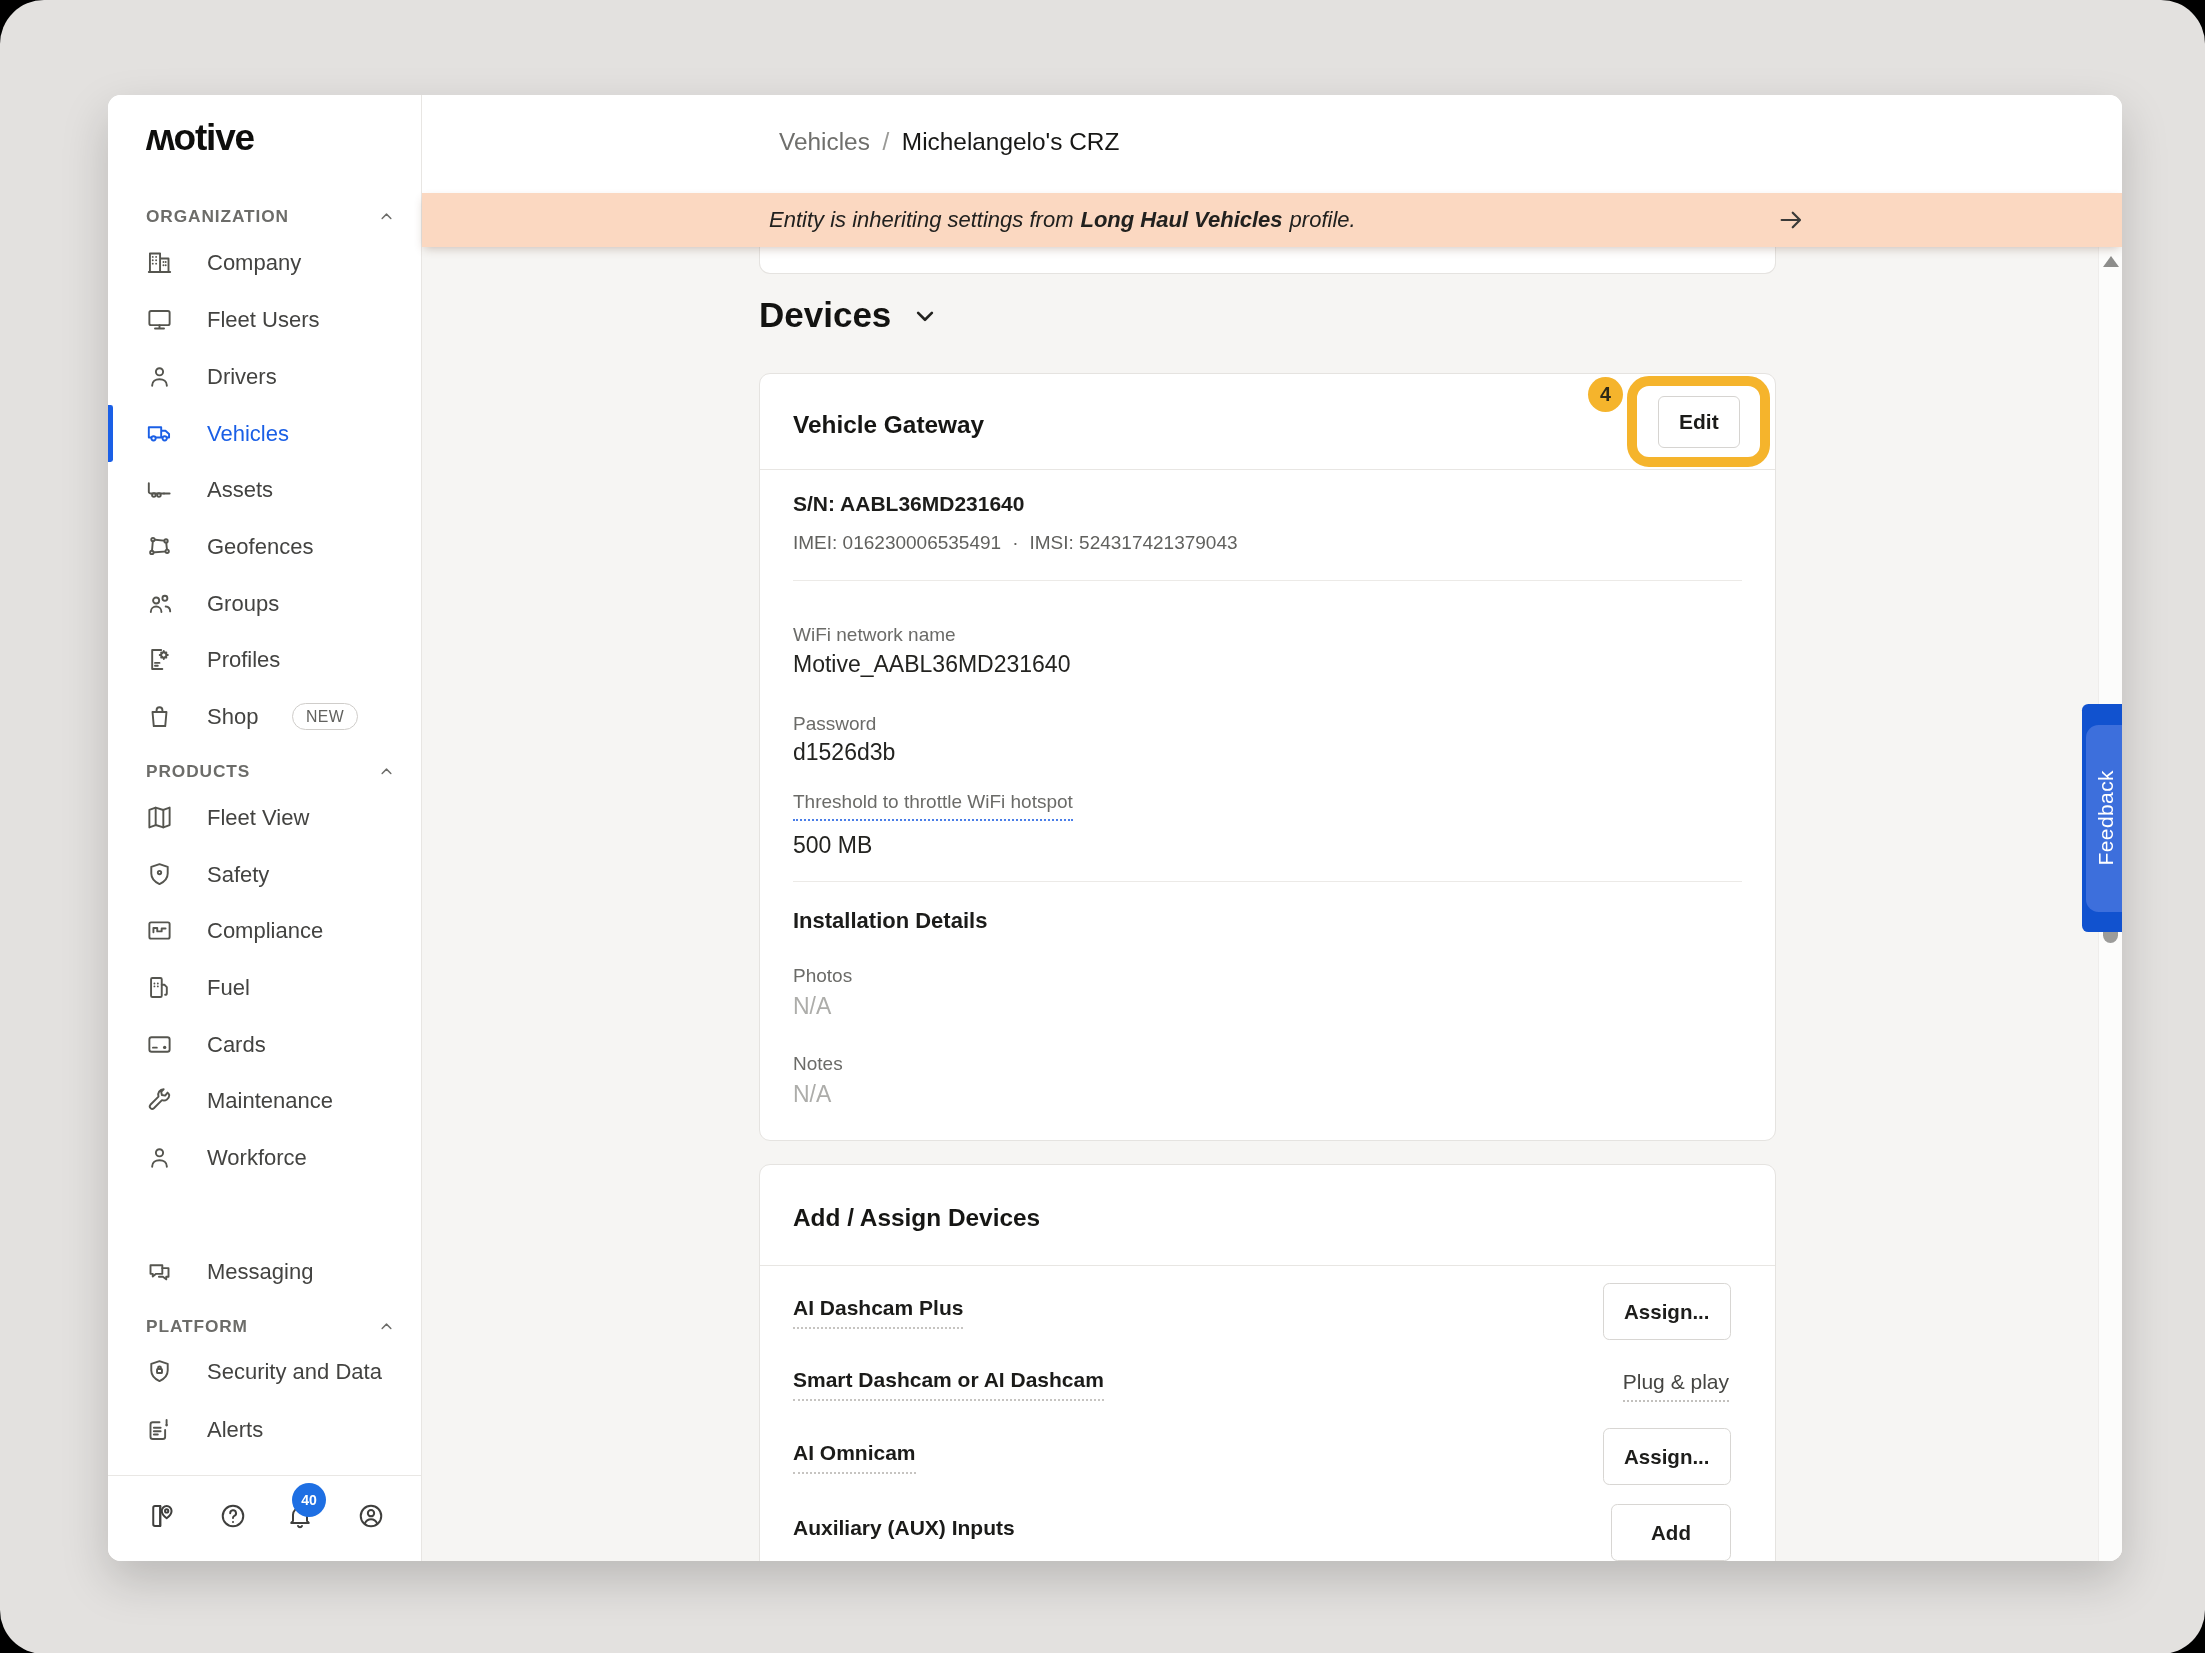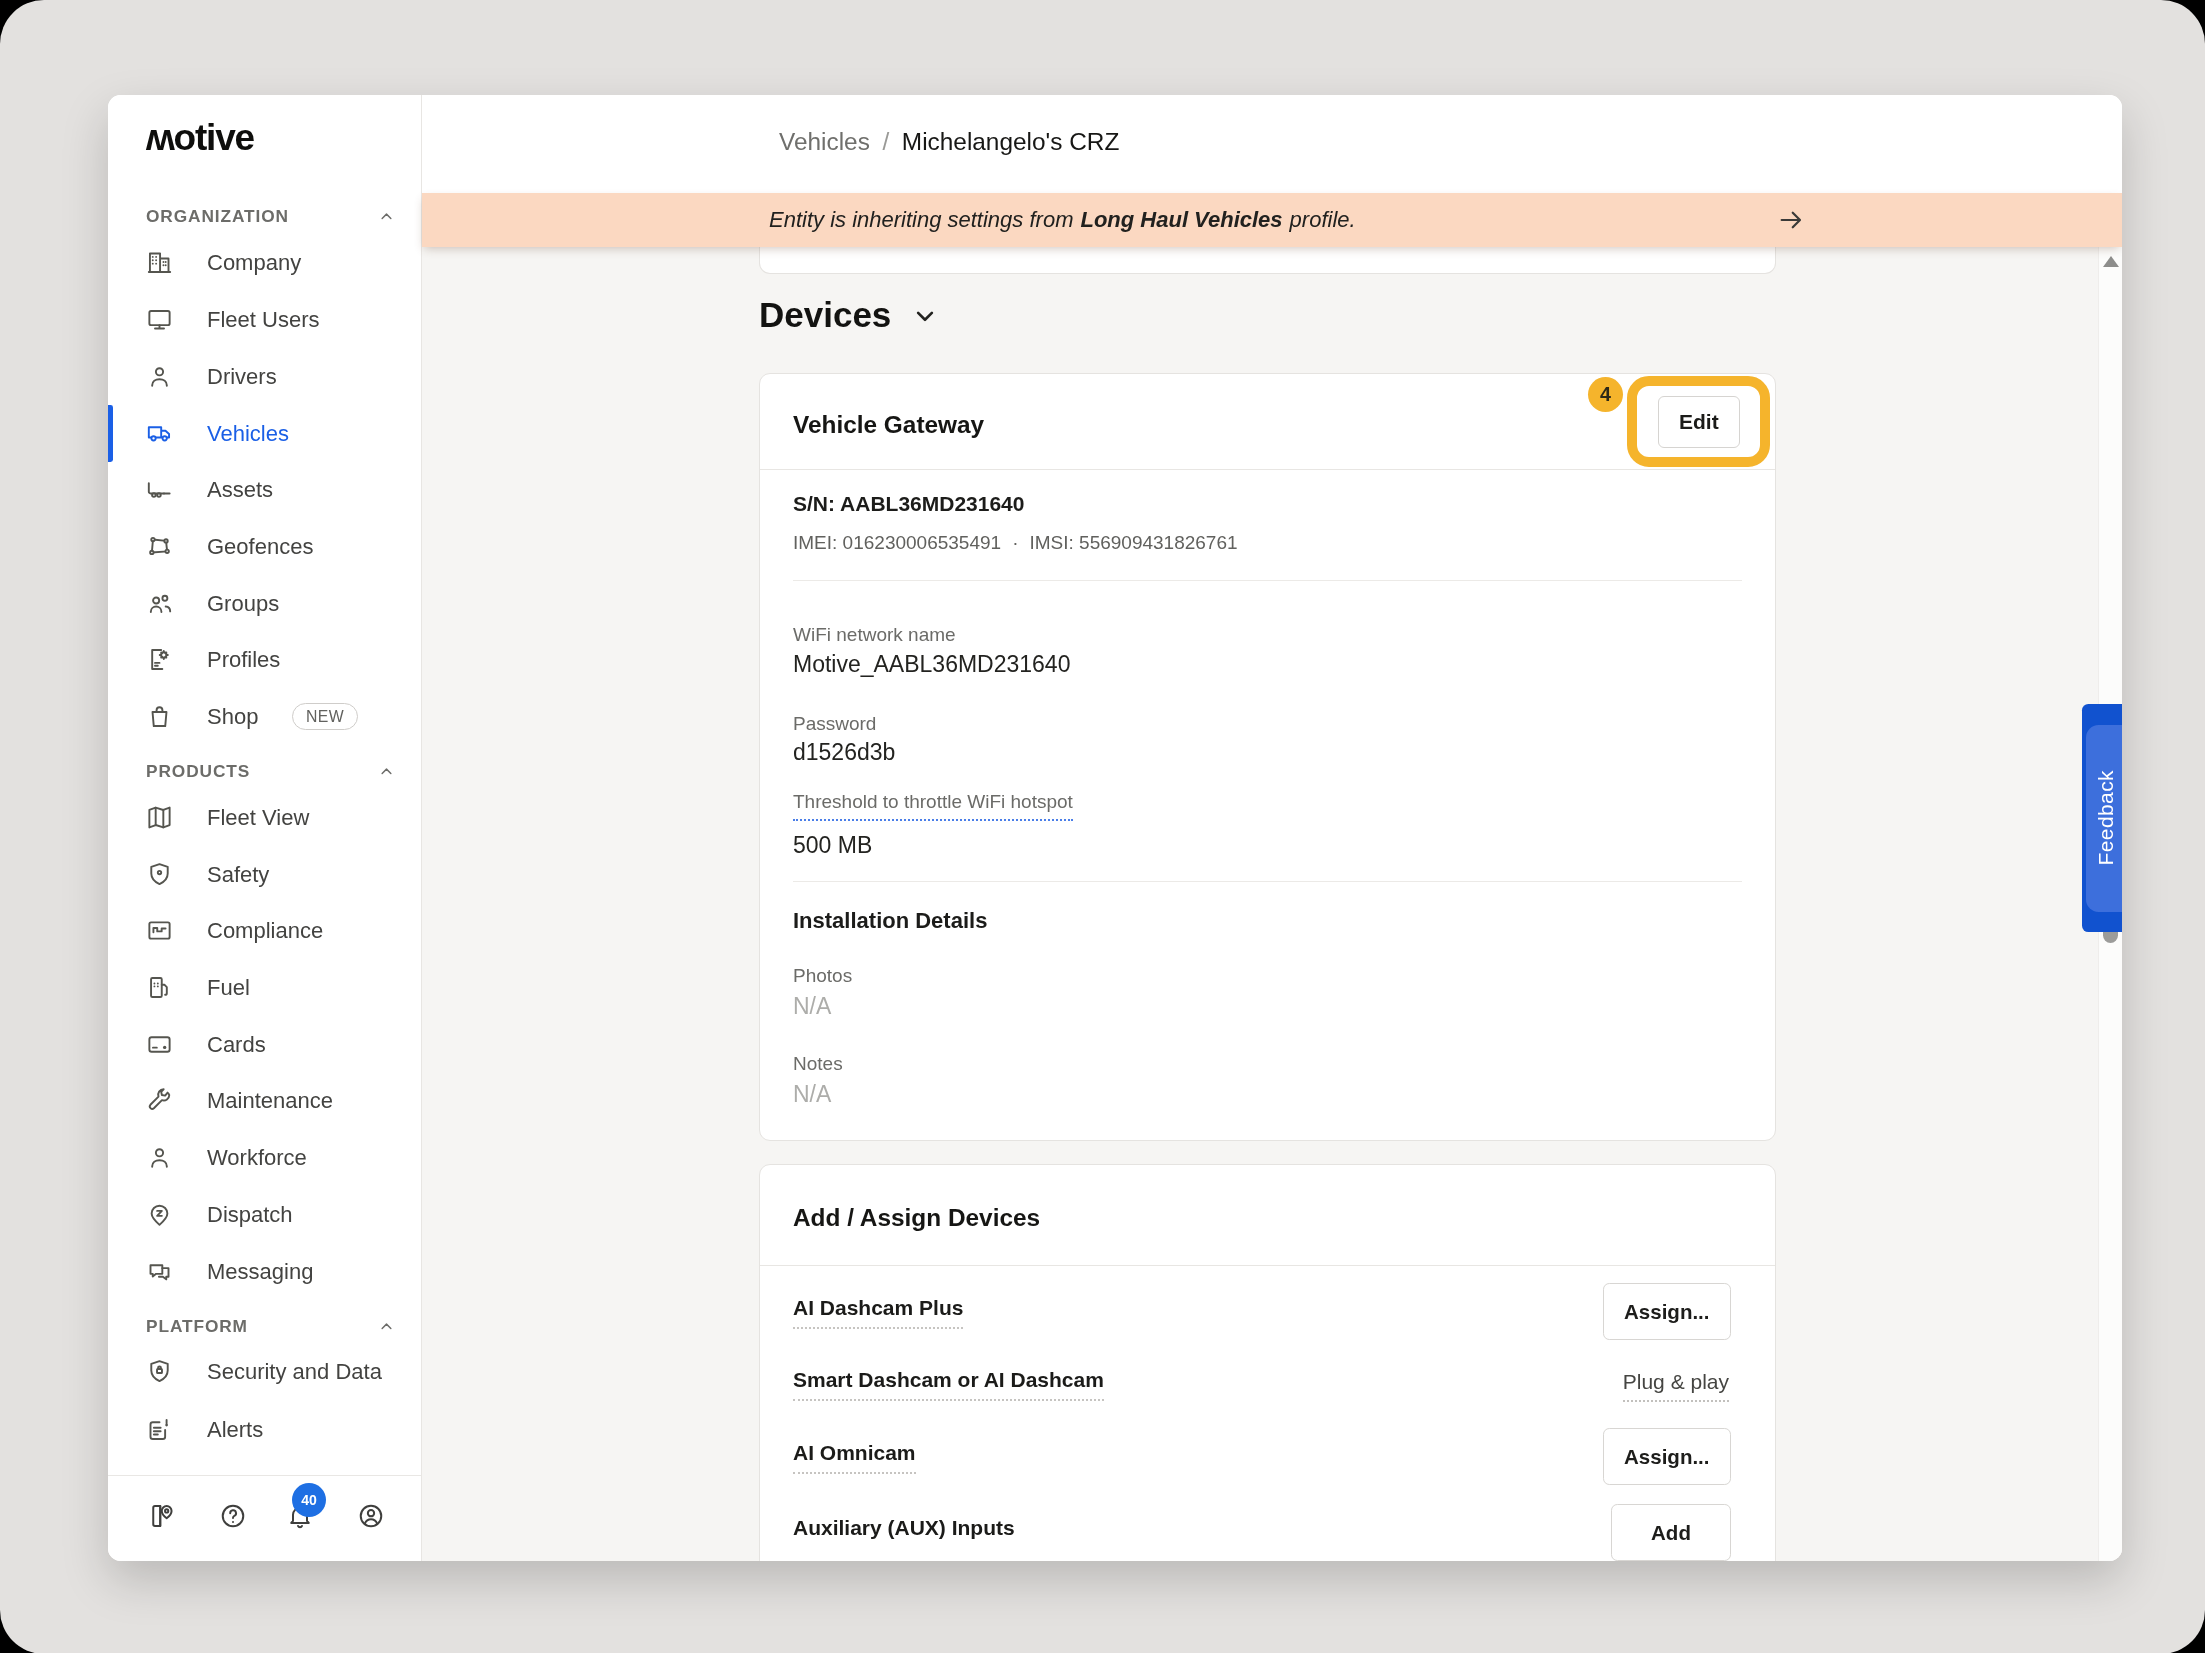--- a/index.html
+++ b/index.html
@@ -226,27 +226,20 @@
             </svg></span>
       <span class="lbl">Maintenance</span>
     </div>
     <div class="item" style="top:1034px">
       <span class="icon"><svg viewBox="0 0 24 24">
               <circle cx="12" cy="7.8" r="3.2"></circle>
               <path d="M5.5 20.2v-.4c0-3.3 2.9-5.4 6.5-5.4s6.5 2.1 6.5 5.4v.4"></path>
             </svg></span>
       <span class="lbl">Workforce</span>
     </div>
-    <div class="item" style="top:1091px">
-      <span class="icon"><svg viewBox="0 0 24 24">
-              <path d="M12 21.2c-3.8-3.3-7-6.6-7-10A7 7 0 0 1 19 11.2c0 3.4-3.2 6.7-7 10z"></path>
-              <path d="M9.9 8.8h4.2L9.9 13.2h4.2"></path>
-            </svg></span>
-      <span class="lbl">Dispatch</span>
-    </div>
     <div class="item" style="top:1148px">
       <span class="icon"><svg viewBox="0 0 24 24">
               <path d="M14.5 6.5H4v7.6h2v2.4l3-2.4h5.5V6.5z"></path>
               <path d="M14.5 9H20v7.6h-2V19l-3-2.4h-3.5"></path>
             </svg></span>
       <span class="lbl">Messaging</span>
     </div>
 
     <div class="sec" style="top:1221px">
       <span class="sec-label">PLATFORM</span>
@@ -340,21 +333,21 @@
       <div class="callout-badge">4</div>
       <div class="edit-ring">
         <button class="edit-btn">Edit</button>
       </div>
       <div class="hdr-line" style="top:95px"></div>
 
       <div class="serial" style="top:118px">S/N: AABL36MD231640</div>
       <div class="imei-row" style="top:158px">
         <span>IMEI: 016230006535491</span>
         <span>·</span>
-        <span>IMSI: 556909431826761</span>
+        <span>IMSI: 524317421379043</span>
       </div>
       <div class="inset-line" style="top:206px"></div>
 
       <div class="f-label" style="top:250px">WiFi network name</div>
       <div class="f-value" style="top:277px">Motive_AABL36MD231640</div>
 
       <div class="f-label" style="top:339px">Password</div>
       <div class="f-value" style="top:365px">d1526d3b</div>
 
       <div class="f-label" style="top:417px"><span class="tooltip-label">Threshold to throttle WiFi hotspot</span></div>

